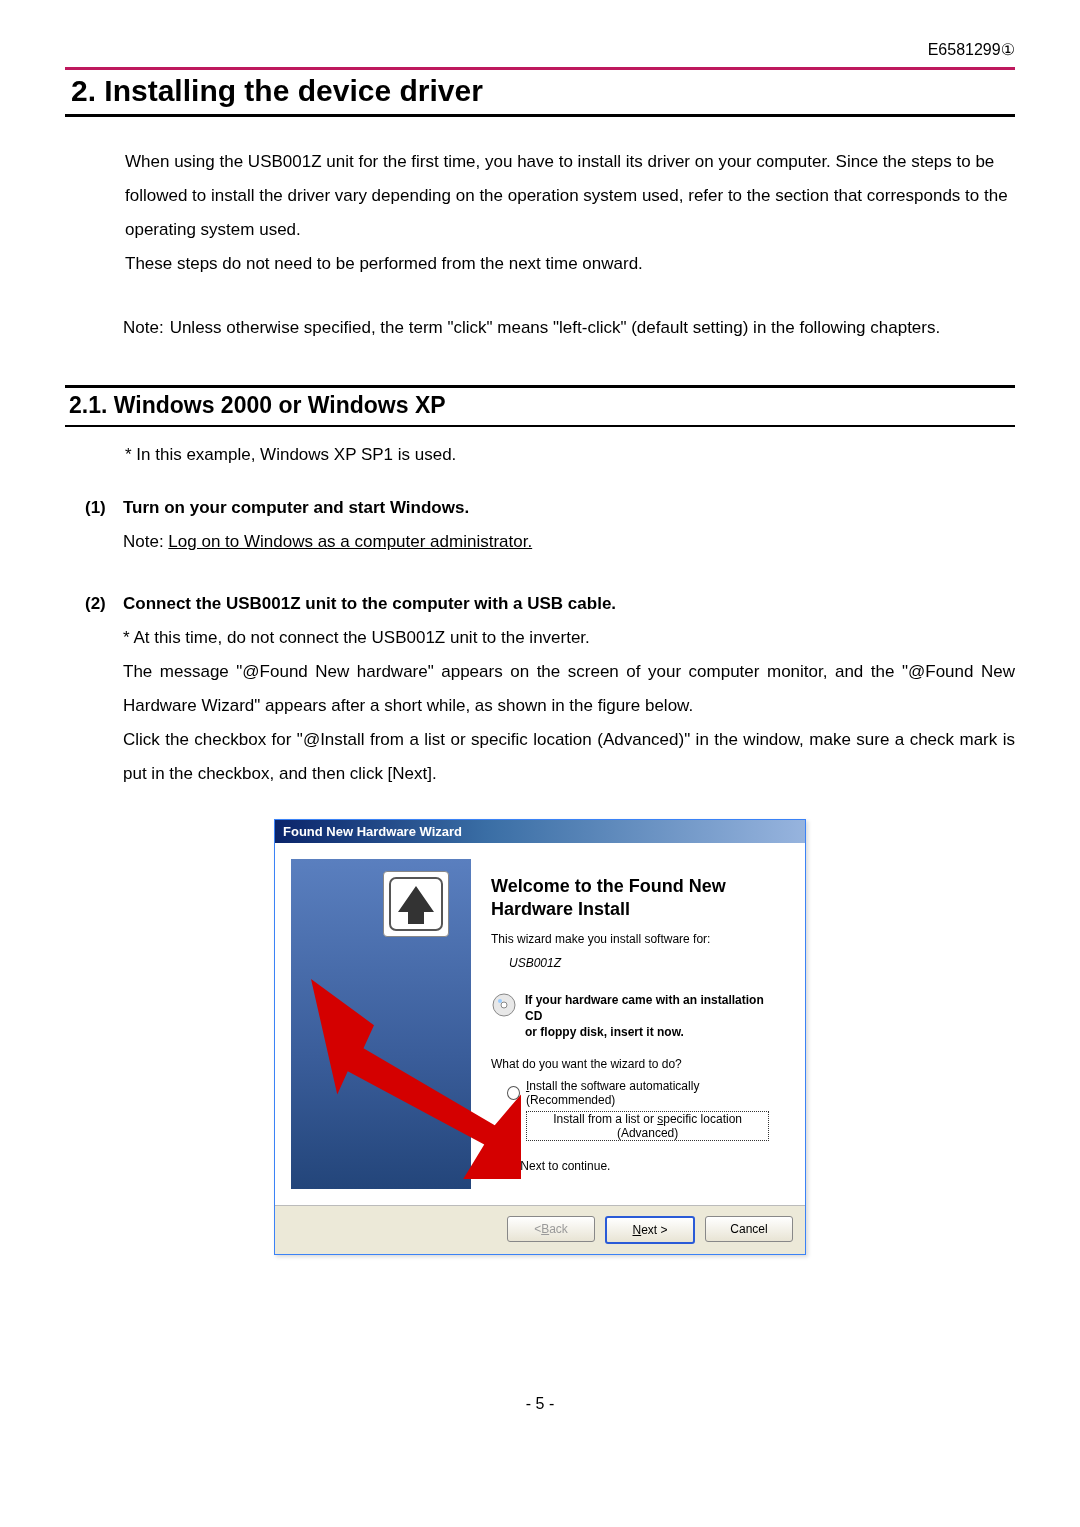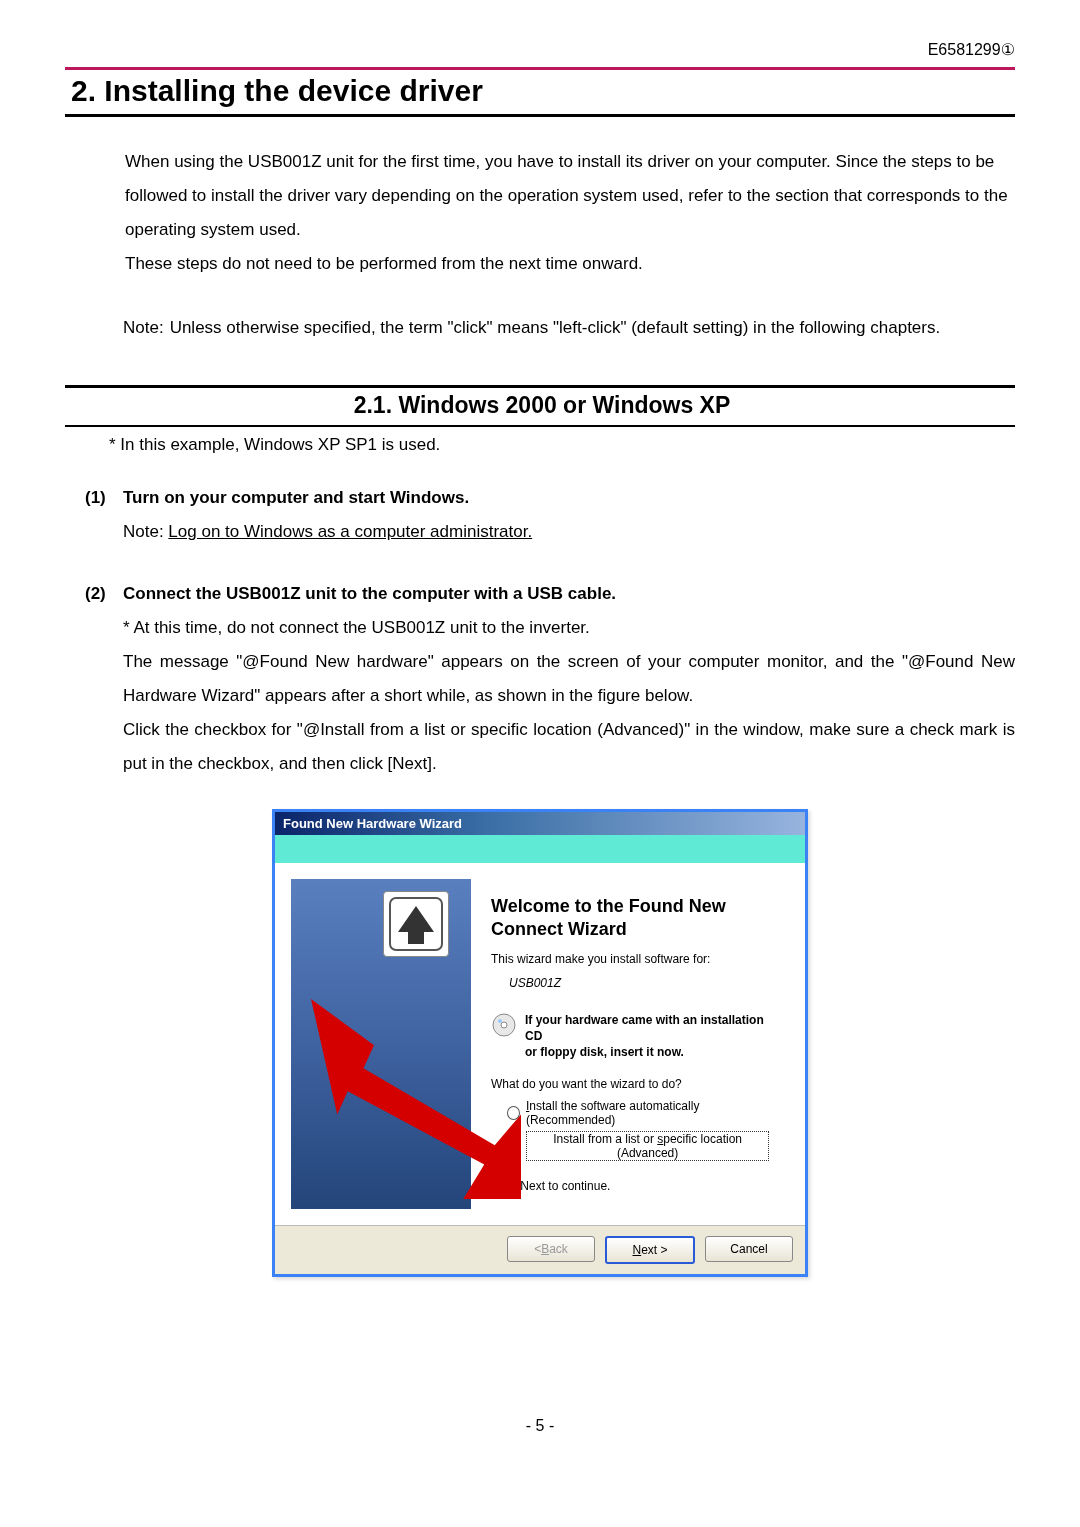--- a/index.html
+++ b/index.html
@@ -42,30 +42,29 @@
     font-size: 17px;
     line-height: 2.0;
     display: flex;
   }
   .note-label { white-space: nowrap; }
   .note-text { margin-left: 6px; text-align: justify; }
   .h2-wrap {
     border-top: 3px solid #000;
     border-bottom: 2px solid #000;
     padding: 4px 0 6px 4px;
-    margin-bottom: 8px;
-    text-align: center;
+    margin-bottom: 18px;
   }
   .h2-wrap h2 {
     margin: 0;
     font-size: 23px;
     font-weight: bold;
   }
   .sub-note {
-    margin: 0 0 26px 44px;
+    margin: 0 0 26px 60px;
     font-size: 17px;
   }
   .step {
     margin: 0 0 28px 20px;
     font-size: 17px;
     line-height: 2.0;
   }
   .step-head {
     display: flex;
   }
@@ -79,41 +78,40 @@
     text-align: justify;
   }
   .underline { text-decoration: underline; }
   .dialog-outer {
     display: flex;
     justify-content: center;
     margin-top: 10px;
   }
   .dialog {
     width: 530px;
-    border: 3px solid #3b82f6;
-    background: #5eead4;
+    border: 1px solid #3b82f6;
+    background: #d946ef;
     font-family: Tahoma, Arial, sans-serif;
     font-size: 12px;
     color: #000;
     box-shadow: 2px 2px 4px rgba(0,0,0,0.15);
   }
   .titlebar {
     background: linear-gradient(90deg, #0a246a 0%, #3a6ea5 40%, #97b4de 100%);
     color: #fff;
     font-weight: bold;
     font-size: 13px;
     padding: 4px 8px;
   }
   .dlg-body {
     display: flex;
     background: #fff;
     padding: 16px;
     position: relative;
     height: 330px;
-    margin-top: 28px;
   }
   .dlg-left {
     width: 180px;
     background: linear-gradient(180deg, #5a7fbf 0%, #3a5d9a 60%, #23457a 100%);
     position: relative;
   }
   .device-icon {
     position: absolute;
     top: 12px;
     right: 22px;
@@ -261,21 +259,21 @@
               <path d="M14 40 L32 14 L50 40 L40 40 L40 52 L24 52 L24 40 Z" fill="#333"></path>
             </svg>
           </div>
           <svg class="red-arrow" viewBox="0 0 400 260" preserveAspectRatio="none">
             <polygon points="0,0 120,60 100,90 350,190 400,150 400,260 290,260 330,215 70,120 50,150" fill="#d40000"></polygon>
           </svg>
         </div>
         <div class="dlg-right">
           <div class="dlg-h">
             <span>Welcome to the Found New</span><br>
-            <span>Connect Wizard</span>
+            <span>Hardware Install</span>
           </div>
           <div class="dlg-p">This wizard make you install software for:</div>
           <div class="dlg-device">USB001Z</div>
           <div class="dlg-cd-row">
             <svg class="cd-icon" viewBox="0 0 26 26">
               <circle cx="13" cy="13" r="11" fill="#e8e8e8" stroke="#888"></circle>
               <circle cx="13" cy="13" r="3" fill="#fff" stroke="#888"></circle>
               <circle cx="9" cy="9" r="2" fill="#9cf"></circle>
             </svg>
             <div class="cd-text">

